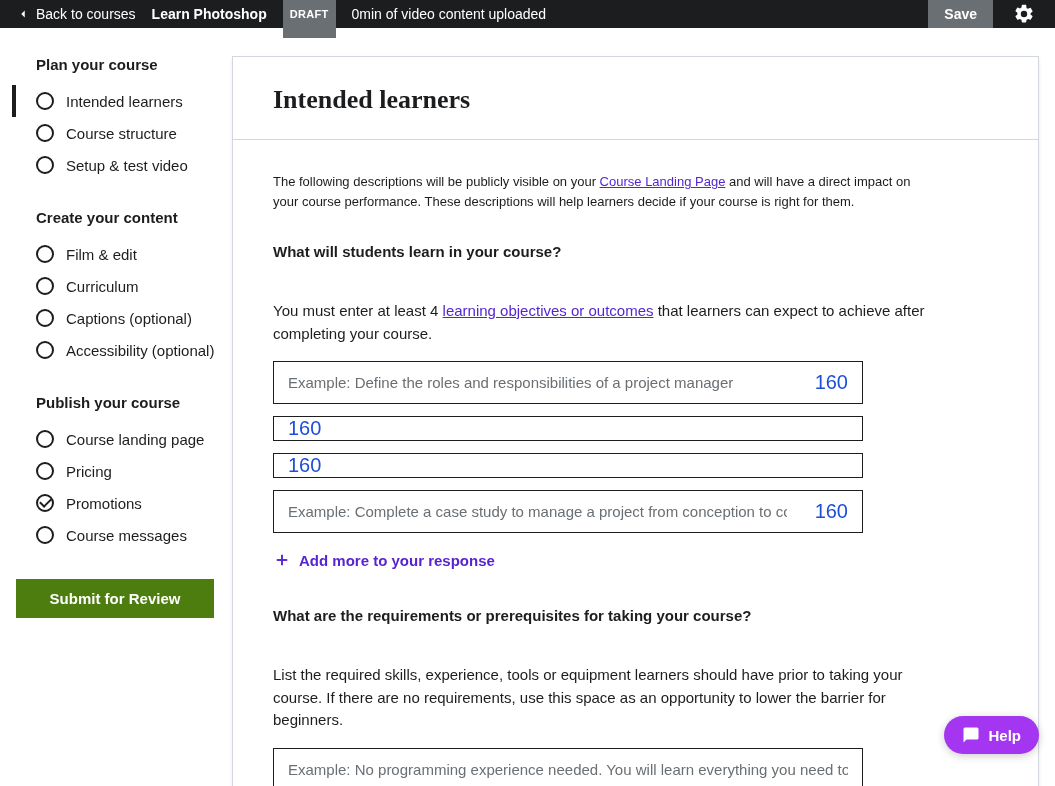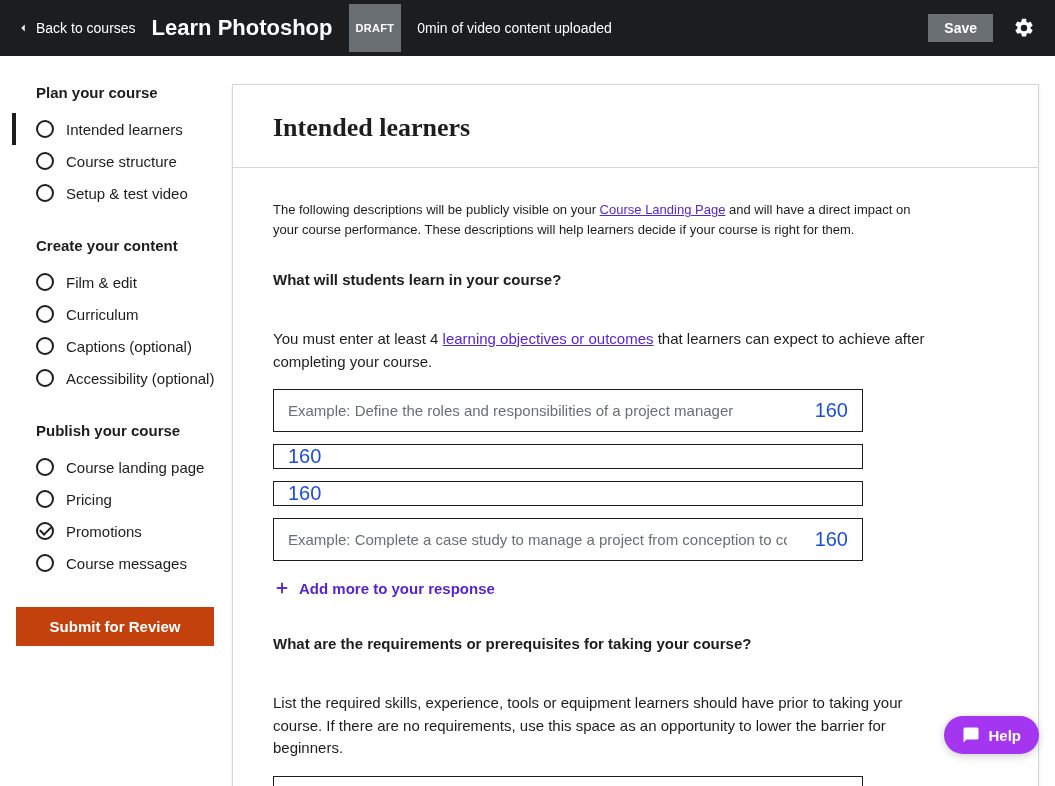--- a/index.html
+++ b/index.html
@@ -9,42 +9,42 @@
     }
     body {
       font-family: -apple-system, BlinkMacSystemFont, "SF Pro Text", "Helvetica Neue", Arial, sans-serif;
       background: #fff;
       color: #1c1d1f;
       font-size: 15px;
     }
     .topbar {
       background: #1c1d1f;
       color: #fff;
-      height: 56px;
+      height: 28px;
       display: flex;
       align-items: center;
       padding: 0 16px;
       gap: 16px;
     }
     .back-link {
       display: flex;
       align-items: center;
       gap: 6px;
       color: #fff;
       font-size: 14px;
       cursor: pointer;
     }
     .back-link svg {
       width: 14px;
       height: 14px;
       fill: #fff;
     }
     .course-title {
       font-weight: 700;
-      font-size: 22px;
+      font-size: 14px;
     }
     .draft-badge {
       background: #6a6f73;
       color: #fff;
       font-size: 11px;
       font-weight: 700;
       padding: 18px 7px;
       letter-spacing: 0.3px;
     }
     .upload-status {
@@ -118,21 +118,21 @@
       content: "";
       display: block;
       width: 9px;
       height: 5px;
       border-left: 2px solid #1c1d1f;
       border-bottom: 2px solid #1c1d1f;
       transform: rotate(-45deg);
       margin-top: -3px;
     }
     .submit-btn {
-      background: #c2410c;
+      background: #4d7c0f;
       color: #fff;
       border: none;
       width: 198px;
       padding: 11px 0;
       font-size: 15px;
       font-weight: 700;
       cursor: pointer;
       margin-left: 0;
     }
     .main {

